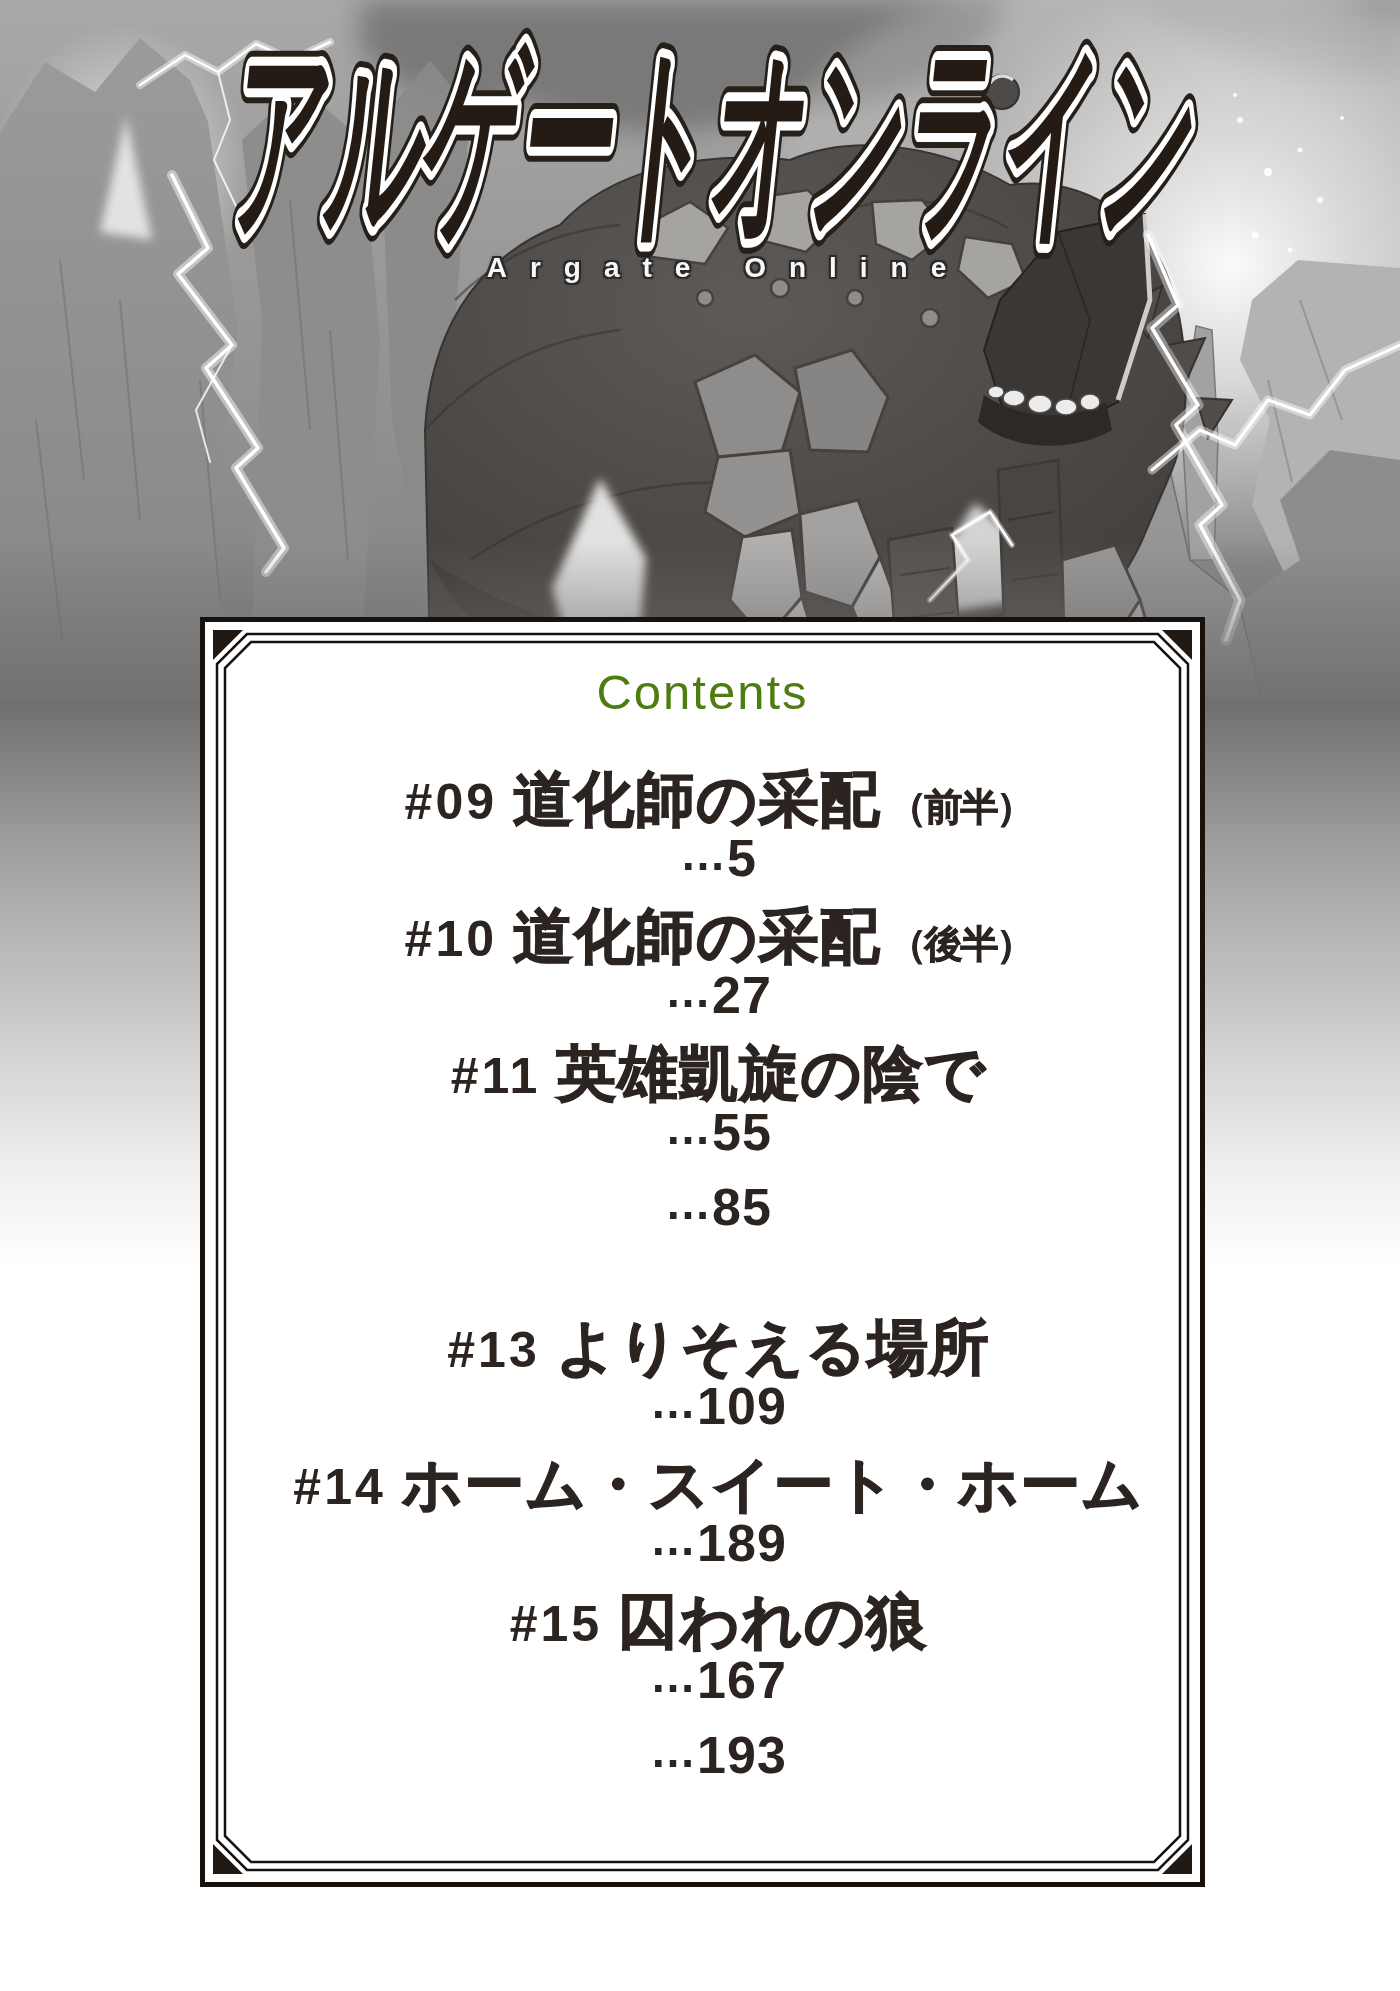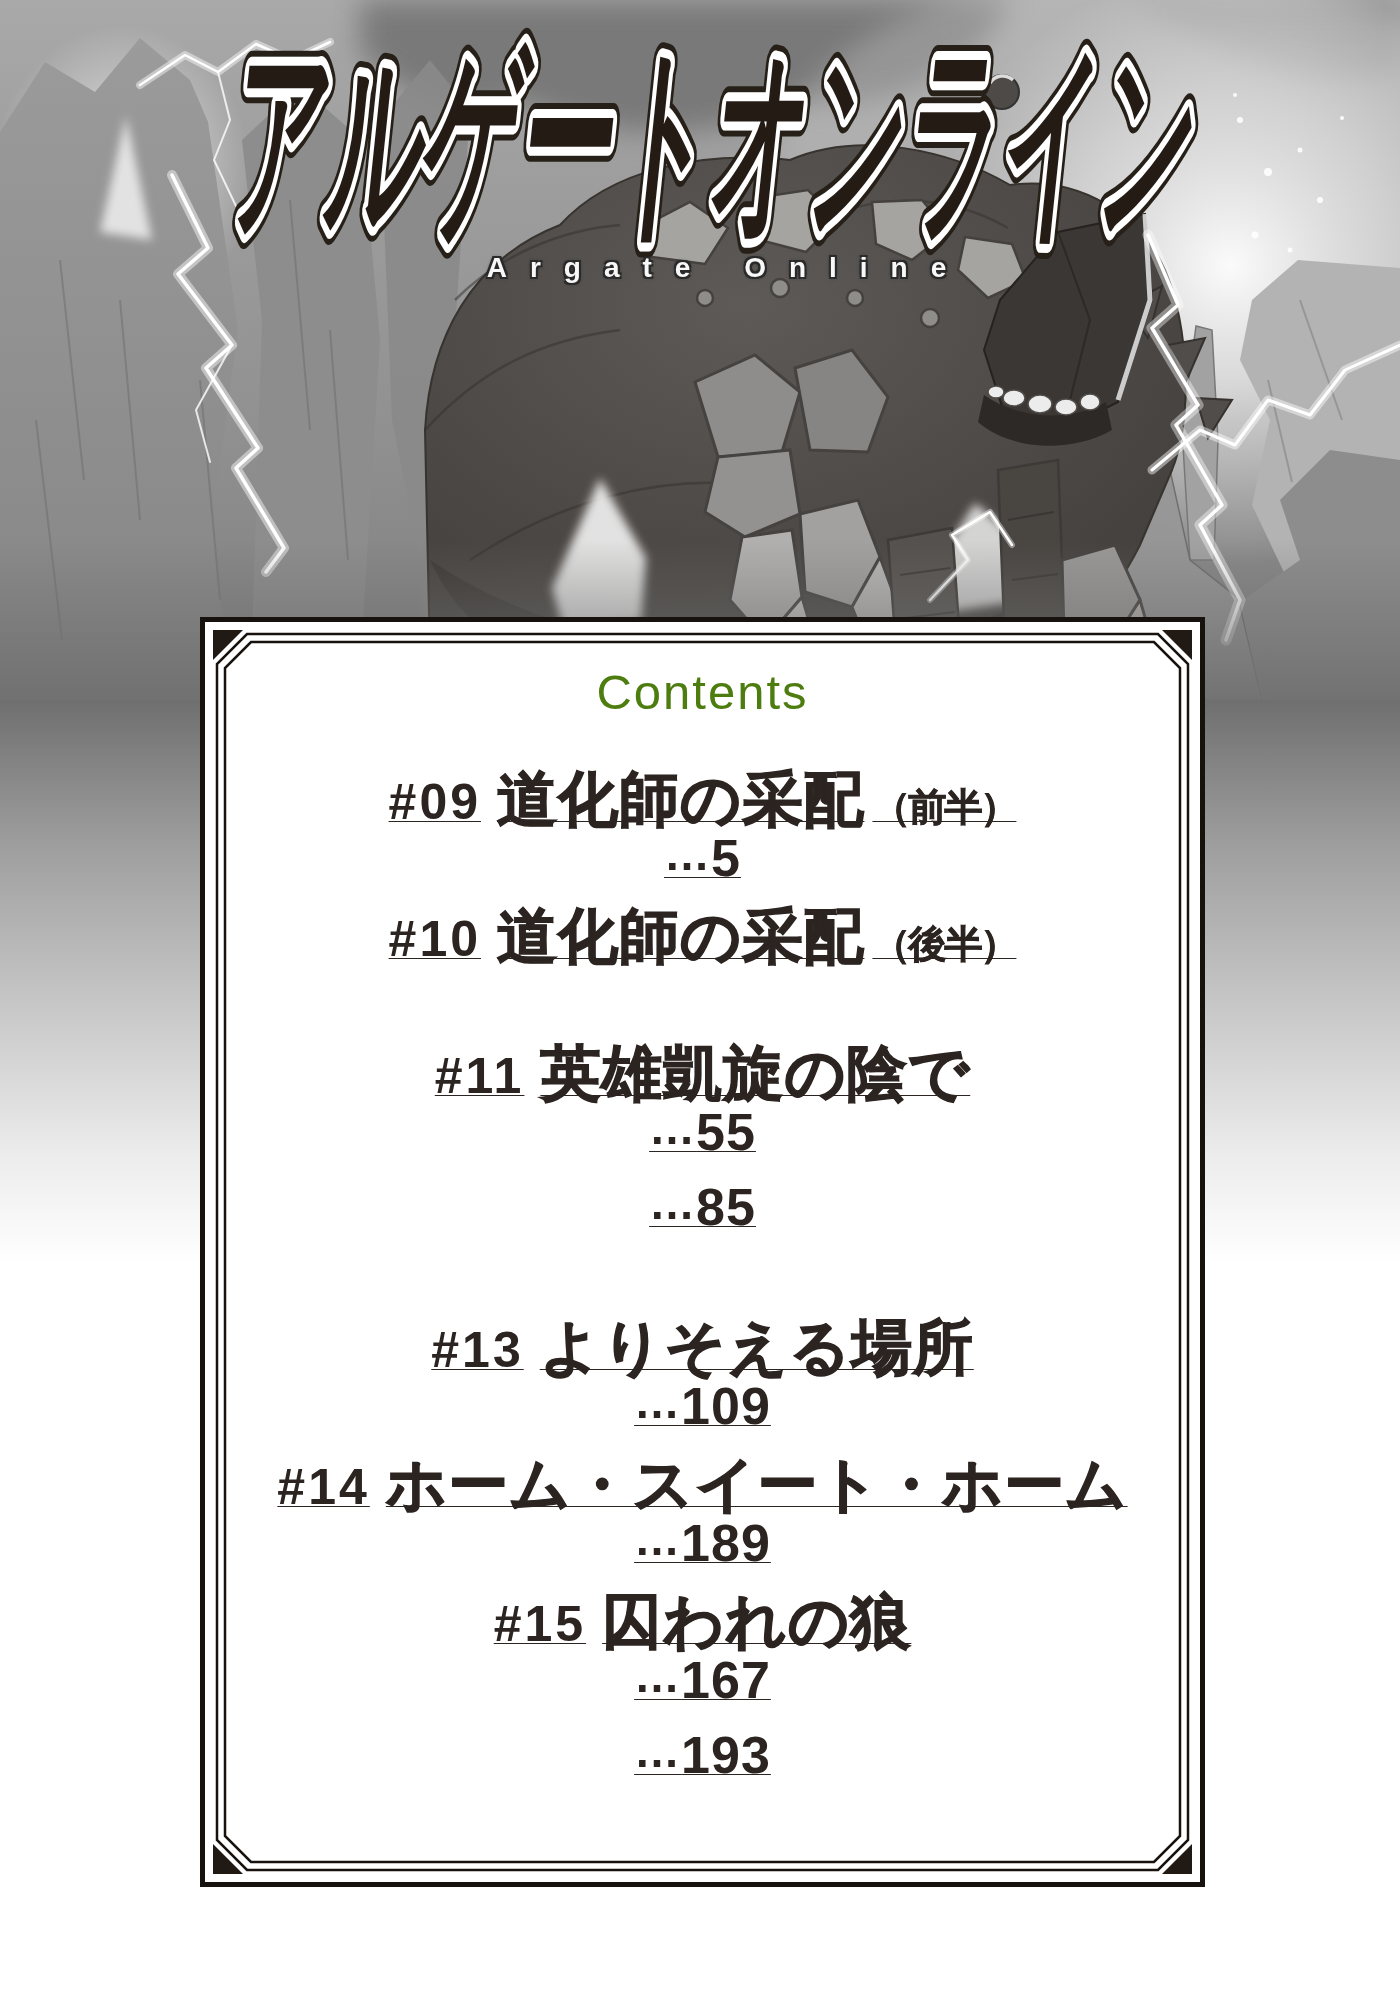--- a/index.html
+++ b/index.html
@@ -14,21 +14,21 @@
     position:absolute;left:478px;top:252px;width:500px;text-align:center;
     font-size:28px;font-weight:bold;color:#f8f8f8;letter-spacing:23px;white-space:nowrap;
     text-shadow:2px 2px 0 #2a2a2a,-2px 2px 0 #2a2a2a,2px -2px 0 #2a2a2a,-2px -2px 0 #2a2a2a,0 0 4px #1a1a1a;
   }
   .toc-box{position:absolute;left:200px;top:617px;width:1005px;height:1270px;background:#ffffff;}
   .frame{position:absolute;left:0;top:0;}
   .toc-heading{
     position:absolute;left:0;top:45px;width:100%;height:60px;line-height:60px;text-align:center;
     font-size:49px;font-weight:400;letter-spacing:2px;color:#4d7c0f;
   }
-  .entry{position:absolute;left:0;width:100%;text-align:center;color:#2b2420;text-decoration:underline;}
+  .entry{position:absolute;left:16px;width:100%;text-align:center;color:#2b2420;}
   .t-line{height:62px;line-height:62px;white-space:nowrap;}
   .num{font-size:50px;font-weight:700;letter-spacing:3px;vertical-align:1px;}
   .ttl{font-size:60px;font-weight:700;letter-spacing:1px;margin-left:16px;-webkit-text-stroke:1.3px #2b2420;}
   .note{font-size:38px;font-weight:700;margin-left:8px;letter-spacing:-2px;-webkit-text-stroke:0.8px #2b2420;}
   .note:empty{display:none;}
   .p-line{height:50px;line-height:50px;margin-top:2px;font-weight:700;white-space:nowrap;}
   .leader{font-size:46px;letter-spacing:1px;position:relative;top:-0.14em;}
   .pnum{font-size:52px;letter-spacing:1px;}
 </style>
 </head>
@@ -228,20 +228,21 @@
 
     <div class="toc-heading">Contents</div>
 
     <div class="entry" style="top:152px">
       <div class="t-line"><span class="num">#09</span><span class="ttl">道化師の采配</span><span class="note">（前半）</span></div>
       <div class="p-line"><span class="leader">…</span><span class="pnum">5</span></div>
     </div>
 
     <div class="entry" style="top:289px">
       <div class="t-line"><span class="num">#10</span><span class="ttl">道化師の采配</span><span class="note">（後半）</span></div>
+      <div class="p-line"><span class="leader">…</span><span class="pnum">27</span></div>
     </div>
 
     <div class="entry" style="top:426px">
       <div class="t-line"><span class="num">#11</span><span class="ttl">英雄凱旋の陰で</span></div>
       <div class="p-line"><span class="leader">…</span><span class="pnum">55</span></div>
     </div>
 
     <div class="entry" style="top:563px">
       <div class="p-line"><span class="leader">…</span><span class="pnum">85</span></div>
     </div>

